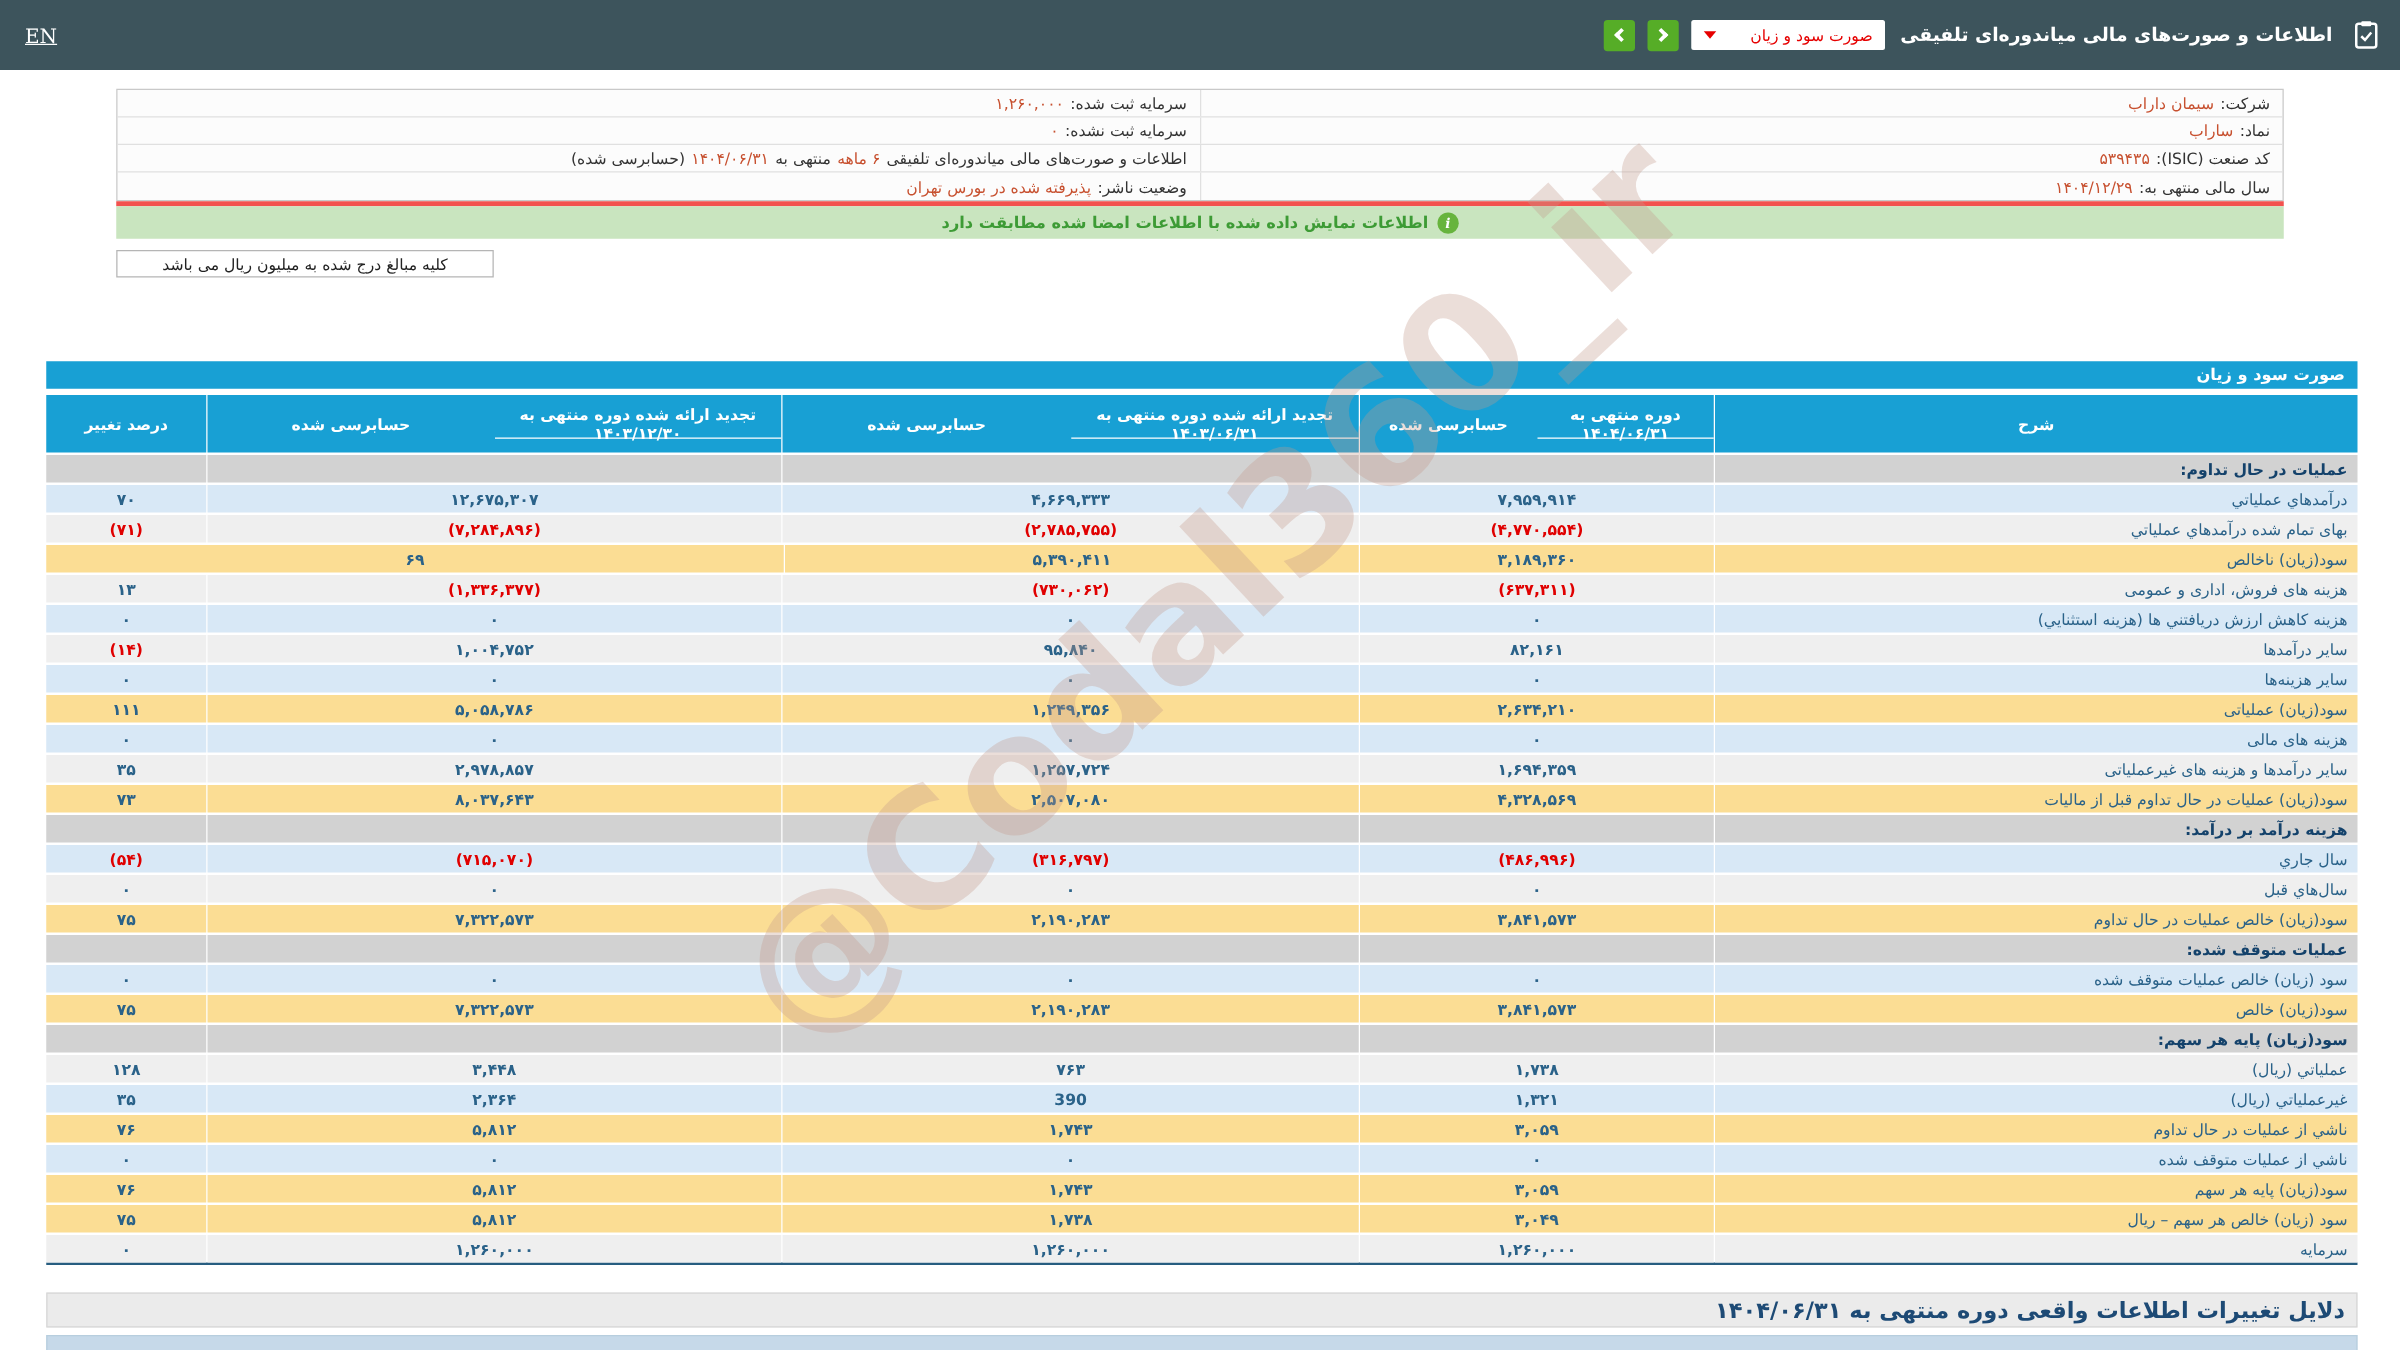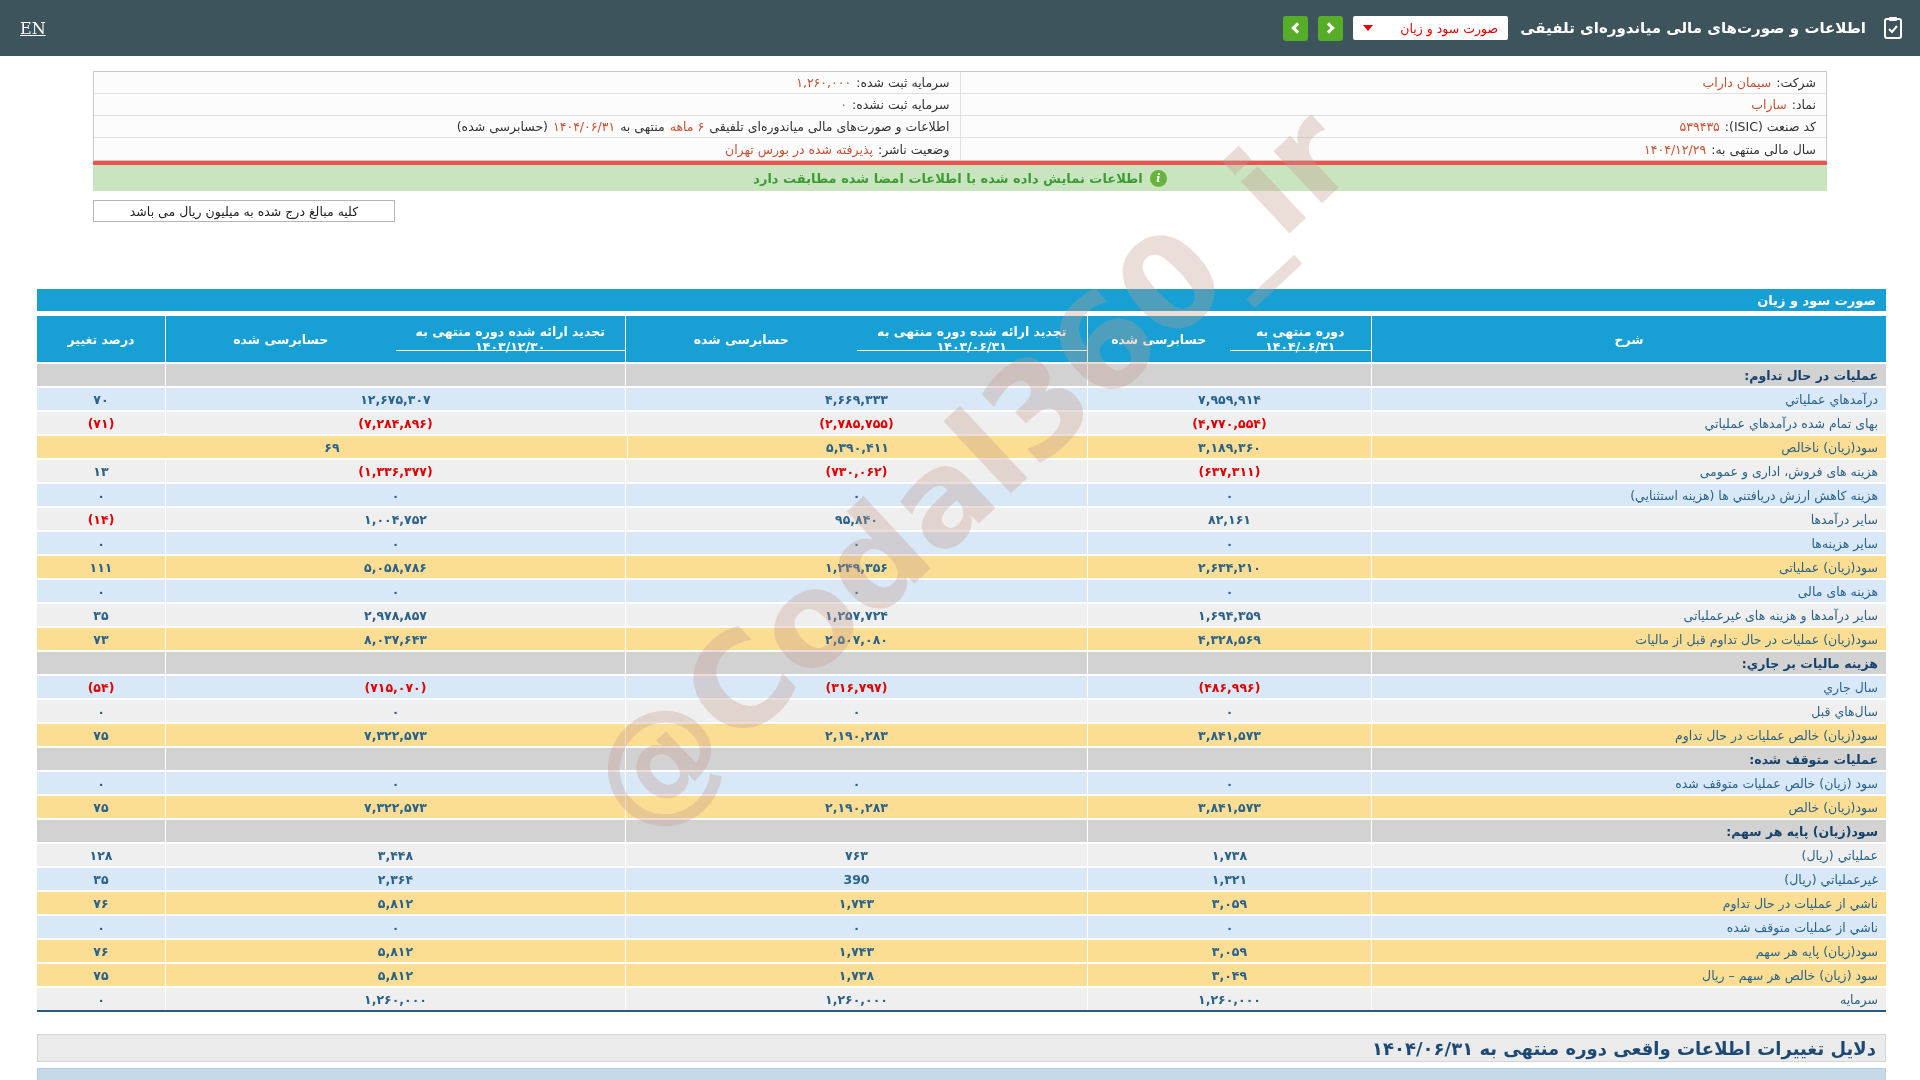--- a/index.html
+++ b/index.html
@@ -262,21 +262,21 @@
         <div class="cell c-chg num">۳۵</div>
       </div>
       <div class="srow yellow">
         <div class="cell c-sharh lbl">سود(زیان) عملیات در حال تداوم قبل از مالیات</div>
         <div class="cell c-p1 num">۴,۳۲۸,۵۶۹</div>
         <div class="cell c-p2 num">۲,۵۰۷,۰۸۰</div>
         <div class="cell c-p3 num">۸,۰۳۷,۶۴۳</div>
         <div class="cell c-chg num">۷۳</div>
       </div>
       <div class="srow section">
-        <div class="cell c-sharh lbl">هزینه مالیات بر جاري:</div>
+        <div class="cell c-sharh lbl">هزینه درآمد بر درآمد:</div>
         <div class="cell c-p1 num"></div>
         <div class="cell c-p2 num"></div>
         <div class="cell c-p3 num"></div>
         <div class="cell c-chg num"></div>
       </div>
       <div class="srow blue">
         <div class="cell c-sharh lbl">سال جاري</div>
         <div class="cell c-p1 num neg">(۴۸۶,۹۹۶)</div>
         <div class="cell c-p2 num neg">(۳۱۶,۷۹۷)</div>
         <div class="cell c-p3 num neg">(۷۱۵,۰۷۰)</div>

